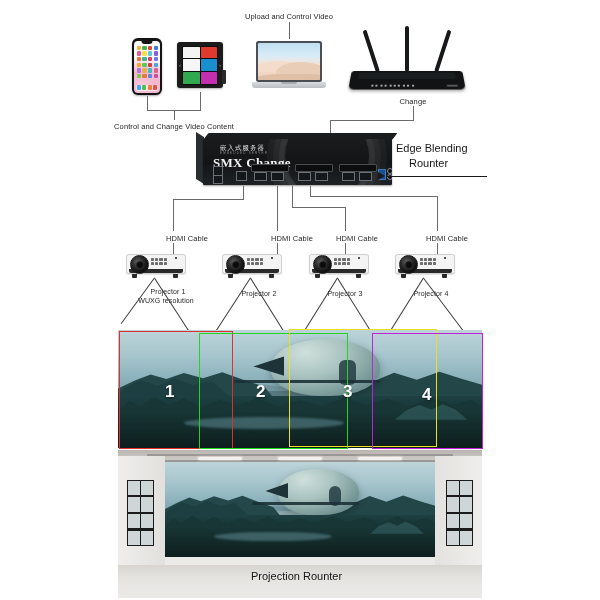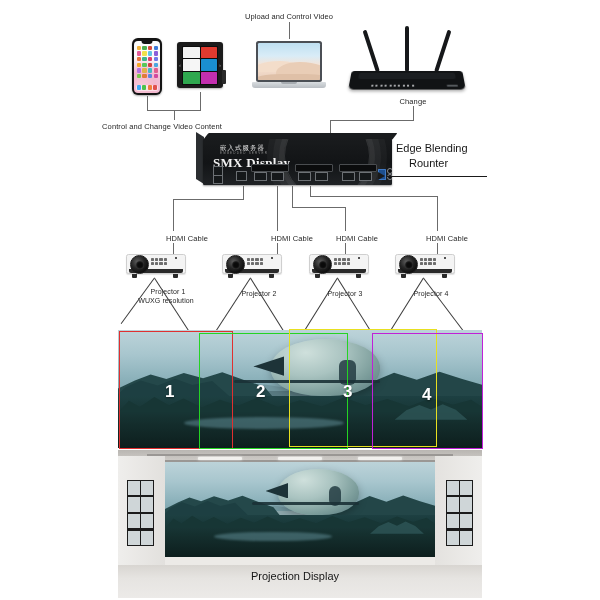--- a/index.html
+++ b/index.html
@@ -253,34 +253,34 @@
       </div>
       <div class="brand"></div>
     </div>
   </div>
   <div class="lbl c" style="left:413px;top:98px;">Change</div>
 
   <div class="line vline" style="left:147px;top:96px;height:14px;"></div>
   <div class="line vline" style="left:200px;top:92px;height:18px;"></div>
   <div class="line hline" style="left:147px;top:110px;width:54px;"></div>
   <div class="line vline" style="left:174px;top:110px;height:10px;"></div>
-  <div class="lbl c" style="left:162px;top:123px;">Control and Change Video Content</div>
+  <div class="lbl c" style="left:174px;top:123px;">Control and Change Video Content</div>
 
   <div class="line vline" style="left:413px;top:106px;height:14px;"></div>
   <div class="line hline" style="left:330px;top:120px;width:84px;"></div>
   <div class="line vline" style="left:330px;top:120px;height:16px;"></div>
 
   <div class="server" style="left:196px;top:133px;">
     <div class="srv-top"></div>
     <div class="srv-side"></div>
     <div class="srv-face">
       <div class="srv-swirl"></div>
       <div class="srv-cn">嵌入式服务器</div>
       <div class="srv-cn2">EMBEDDED SERVER</div>
-      <div class="srv-brand">SMX Display</div>
+      <div class="srv-brand">SMX Change</div>
 
       <div class="srv-strip">
 
         <div class="port" style="left:2px;top:2px;width:8px;height:8px;"></div>
         <div class="port" style="left:2px;top:11px;width:8px;height:7px;"></div>
         <div class="port" style="left:25px;top:7px;width:9px;height:8px;"></div>
 
         <div class="portgrp" style="left:40px;top:0px;width:36px;height:6px;"></div>
         <div class="portgrp" style="left:84px;top:0px;width:36px;height:6px;"></div>
         <div class="portgrp" style="left:128px;top:0px;width:36px;height:6px;"></div>
@@ -507,15 +507,15 @@
       <div class="pane" style="right:1px;top:26%;width:44%;height:22%;"></div>
       <div class="pane" style="left:1px;top:51%;width:44%;height:22%;"></div>
       <div class="pane" style="right:1px;top:51%;width:44%;height:22%;"></div>
       <div class="pane" style="left:1px;bottom:1px;width:44%;height:22%;"></div>
       <div class="pane" style="right:1px;bottom:1px;width:44%;height:22%;"></div>
     </div>
 
     <div class="floor"></div>
   </div>
 
-  <div class="bigtext" style="left:251px;top:570px;">Projection Display</div>
+  <div class="bigtext" style="left:251px;top:570px;">Projection Rounter</div>
 
 </div>
 
 </body></html>

